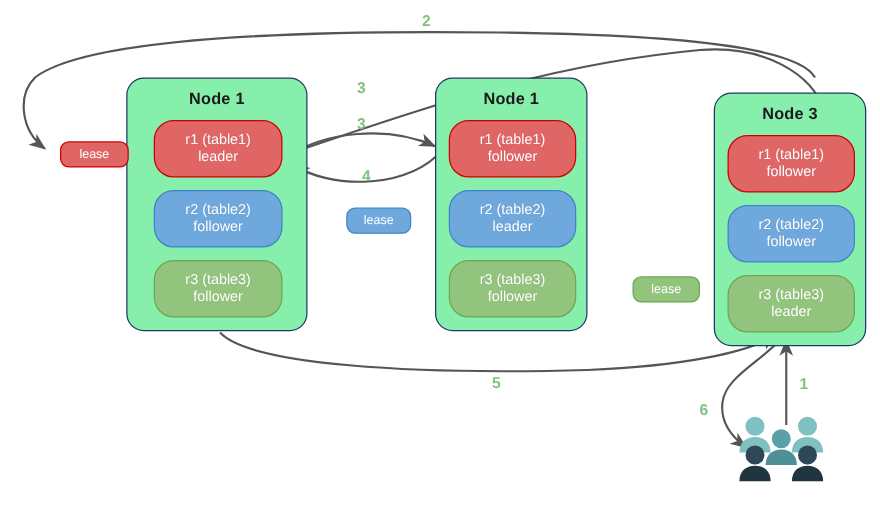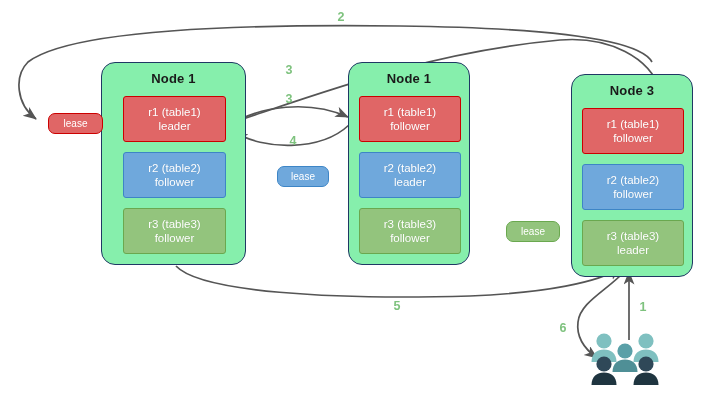--- a/index.html
+++ b/index.html
@@ -39,21 +39,21 @@
     top: 8px;
     text-align: center;
     font-size: 13px;
     font-weight: bold;
     color: #1a1a1a;
     letter-spacing: 0.2px;
   }
   .replica {
     position: absolute;
     box-sizing: border-box;
-    border-radius: 3px;
+    border-radius: 16px;
     border-width: 1.6px;
     border-style: solid;
     color: #ffffff;
     font-size: 11.5px;
     line-height: 14px;
     display: flex;
     flex-direction: column;
     align-items: center;
     justify-content: center;
     text-align: center;

